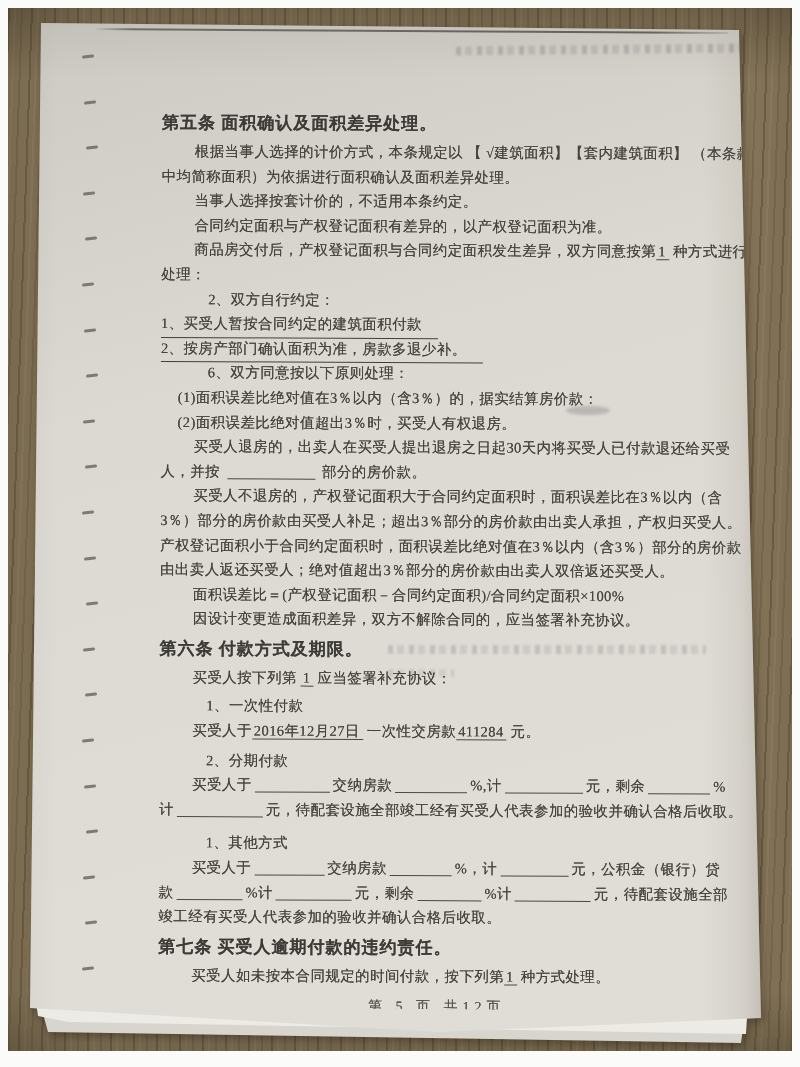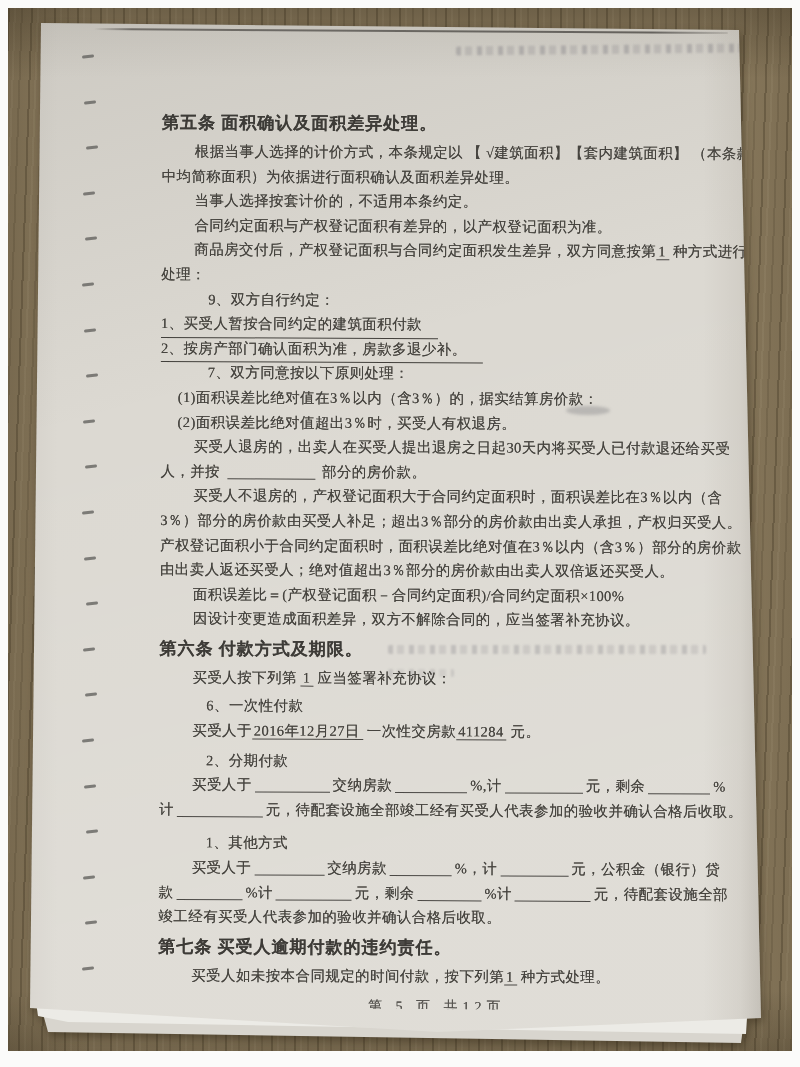--- a/index.html
+++ b/index.html
@@ -111,37 +111,37 @@
           <div class="bmark" style="left: 74px; top: 959px;"></div>
         </div>
       <div class="text" id="contract-text">
           <div class="line h"><span class="plain">第五条  面积确认及面积差异处理。</span></div>
           <div class="line ind2"><span class="plain">根据当事人选择的计价方式，本条规定以 【 </span><span class="tick">√</span><span class="plain">建筑面积】【套内建筑面积】 （本条款</span></div>
           <div class="line"><span class="plain">中均简称面积）为依据进行面积确认及面积差异处理。</span></div>
           <div class="line ind2"><span class="plain">当事人选择按套计价的，不适用本条约定。</span></div>
           <div class="line ind2"><span class="plain">合同约定面积与产权登记面积有差异的，以产权登记面积为准。</span></div>
           <div class="line ind2"><span class="plain">商品房交付后，产权登记面积与合同约定面积发生差异，双方同意按第</span><span class="fill">1</span><span class="plain"> 种方式进行</span></div>
           <div class="line"><span class="plain">处理：</span></div>
-          <div class="line ind3"><span class="plain">9、双方自行约定：</span></div>
+          <div class="line ind3"><span class="plain">2、双方自行约定：</span></div>
           <div class="line"><span class="u"><span class="plain">1、买受人暂按合同约定的建筑面积付款</span></span></div>
           <div class="line"><span class="u"><span class="plain">2、按房产部门确认面积为准，房款多退少补。</span></span></div>
-          <div class="line ind3"><span class="plain">7、双方同意按以下原则处理：</span></div>
+          <div class="line ind3"><span class="plain">6、双方同意按以下原则处理：</span></div>
           <div class="line ind1"><span class="plain">(1)面积误差比绝对值在3％以内（含3％）的，据实结算房价款：</span></div>
           <div class="line ind1"><span class="plain">(2)面积误差比绝对值超出3％时，买受人有权退房。</span></div>
           <div class="line ind2"><span class="plain">买受人退房的，出卖人在买受人提出退房之日起30天内将买受人已付款退还给买受</span></div>
           <div class="line"><span class="plain">人，并按 </span><span class="blank" style="width: 88px;"></span><span class="plain"> 部分的房价款。</span></div>
           <div class="line ind2"><span class="plain">买受人不退房的，产权登记面积大于合同约定面积时，面积误差比在3％以内（含</span></div>
           <div class="line"><span class="plain">3％）部分的房价款由买受人补足；超出3％部分的房价款由出卖人承担，产权归买受人。</span></div>
           <div class="line"><span class="plain">产权登记面积小于合同约定面积时，面积误差比绝对值在3％以内（含3％）部分的房价款</span></div>
           <div class="line"><span class="plain">由出卖人返还买受人；绝对值超出3％部分的房价款由出卖人双倍返还买受人。</span></div>
           <div class="line ind2"><span class="plain">面积误差比＝(产权登记面积－合同约定面积)/合同约定面积×100%</span></div>
           <div class="line ind2"><span class="plain">因设计变更造成面积差异，双方不解除合同的，应当签署补充协议。</span></div>
           <div class="line h"><span class="plain">第六条  付款方式及期限。</span></div>
           <div class="line ind2"><span class="plain">买受人按下列第 </span><span class="fill">1</span><span class="plain">  应当签署补充协议：</span></div>
-          <div class="line ind3" style="margin-top: 4px;"><span class="plain">6、一次性付款</span></div>
+          <div class="line ind3" style="margin-top: 4px;"><span class="plain">1、一次性付款</span></div>
           <div class="line ind2"><span class="plain">买受人于</span><span class="fill">2016年12月27日</span><span class="plain"> 一次性交房款</span><span class="fill">411284</span><span class="plain"> 元。</span></div>
           <div class="line ind3" style="margin-top: 5px;"><span class="plain">2、分期付款</span></div>
           <div class="line ind2"><span class="plain">买受人于</span><span class="blank" style="width: 75px;"></span><span class="plain">交纳房款</span><span class="blank" style="width: 72px;"></span><span class="plain">%,计</span><span class="blank" style="width: 78px;"></span><span class="plain">元，剩余</span><span class="blank" style="width: 62px;"></span><span class="plain">%</span></div>
           <div class="line"><span class="plain">计</span><span class="blank" style="width: 86px;"></span><span class="plain">元，待配套设施全部竣工经有买受人代表参加的验收并确认合格后收取。</span></div>
           <div class="line ind3" style="margin-top: 9px;"><span class="plain">1、其他方式</span></div>
           <div class="line ind2"><span class="plain">买受人于</span><span class="blank" style="width: 70px;"></span><span class="plain">交纳房款</span><span class="blank" style="width: 62px;"></span><span class="plain">%，计</span><span class="blank" style="width: 68px;"></span><span class="plain">元，公积金（银行）贷</span></div>
           <div class="line"><span class="plain">款</span><span class="blank" style="width: 66px;"></span><span class="plain">%计</span><span class="blank" style="width: 76px;"></span><span class="plain">元，剩余</span><span class="blank" style="width: 64px;"></span><span class="plain">%计</span><span class="blank" style="width: 76px;"></span><span class="plain">元，待配套设施全部</span></div>
           <div class="line"><span class="plain">竣工经有买受人代表参加的验收并确认合格后收取。</span></div>
           <div class="line h"><span class="plain">第七条  买受人逾期付款的违约责任。</span></div>
           <div class="line ind2"><span class="plain">买受人如未按本合同规定的时间付款，按下列第</span><span class="fill">1</span><span class="plain"> 种方式处理。</span></div>

